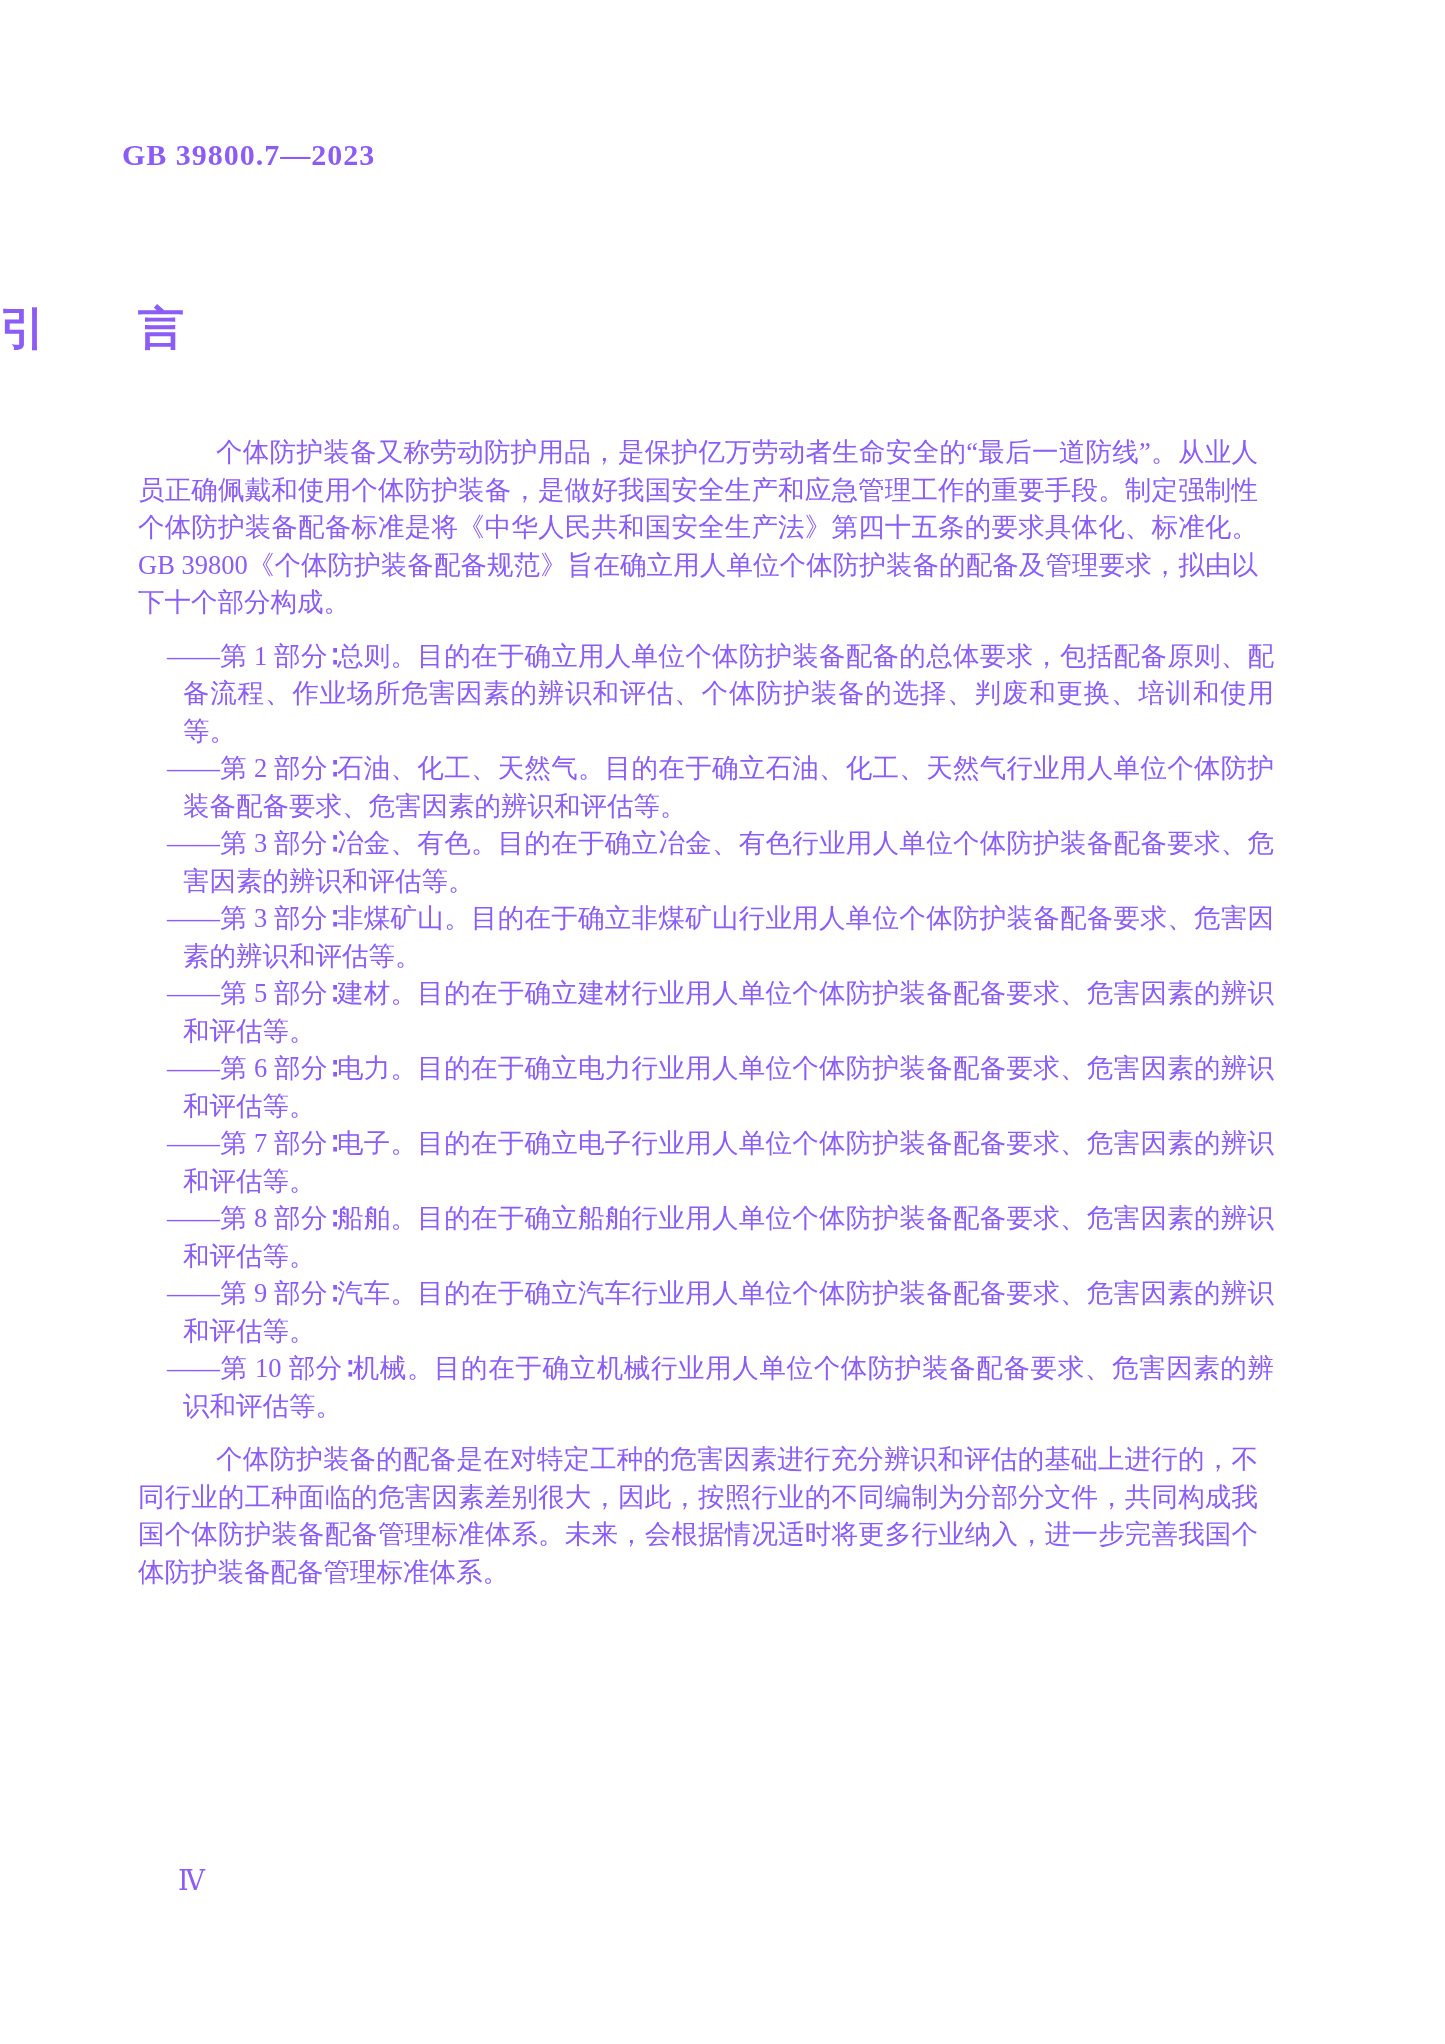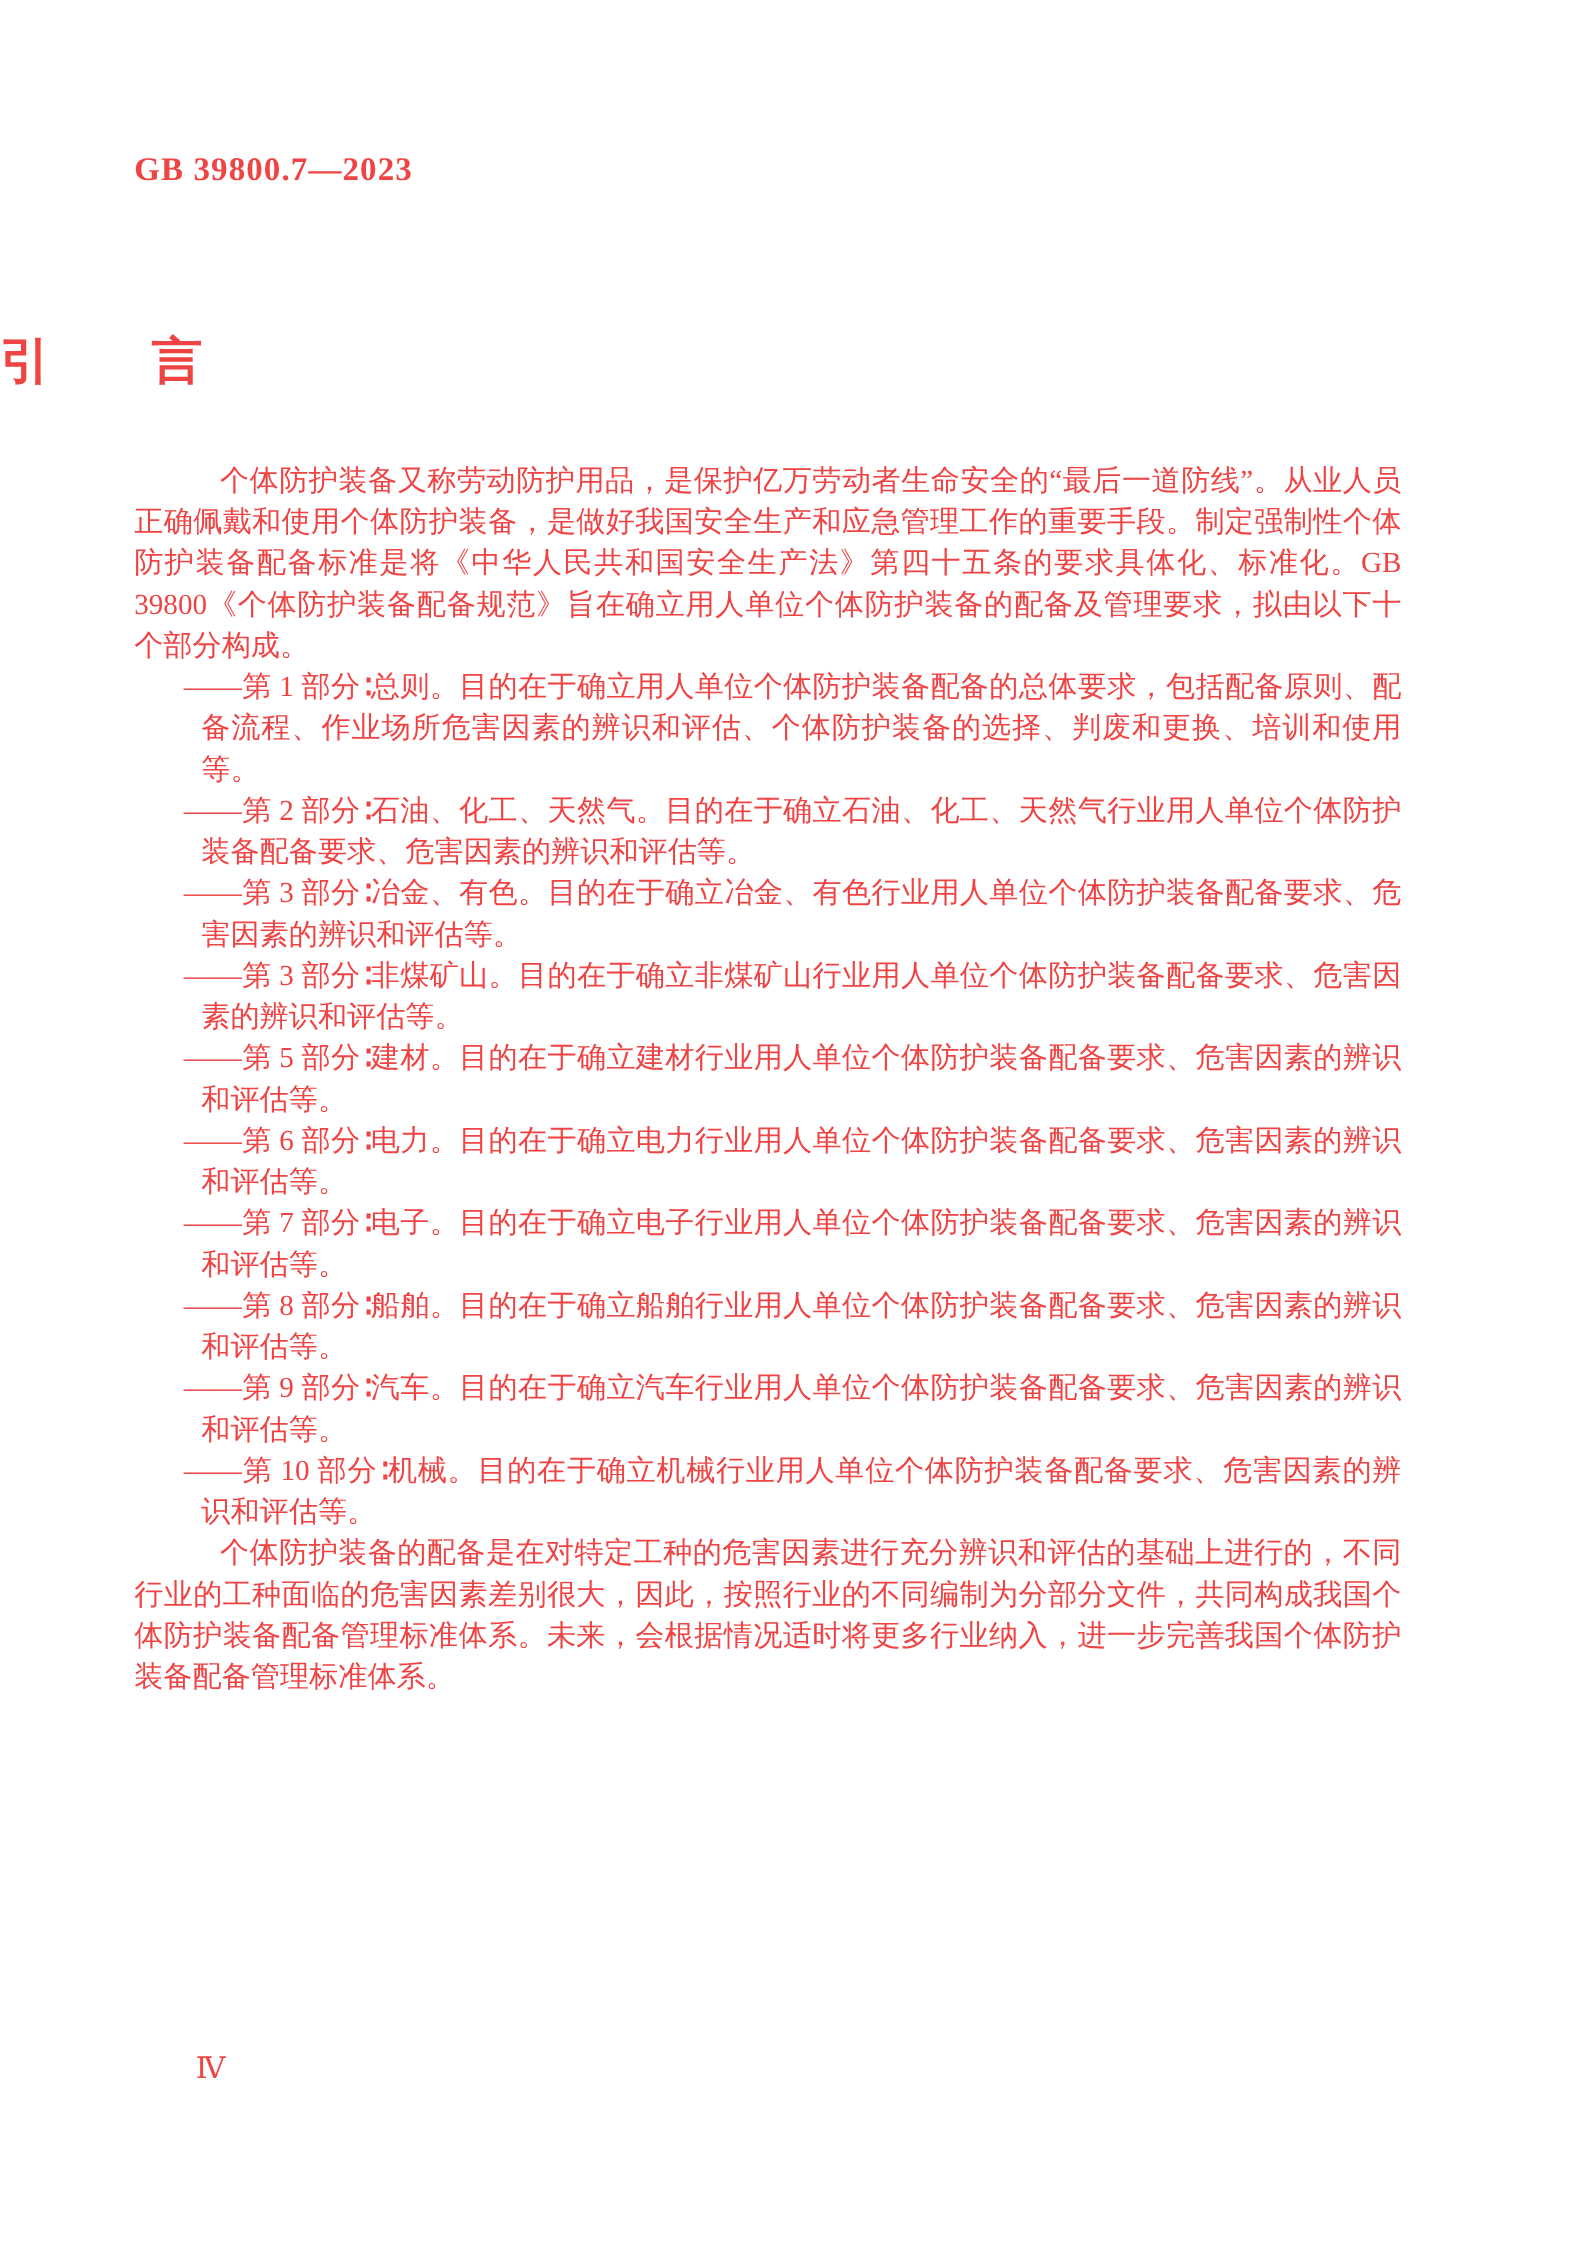--- a/index.html
+++ b/index.html
@@ -6,21 +6,21 @@
     margin: 0;
     padding: 0;
     background: #e8e8e8;
   }
   .page {
     position: relative;
     width: 1445px;
     height: 2044px;
     margin: 0 auto;
     background: #ffffff;
-    color: #ef4444;
+    color: #8b5cf6;
     overflow: hidden;
     font-family: "Liberation Serif", "DejaVu Serif", serif;
   }
   .doc-header {
     position: absolute;
     left: 122px;
     top: 138px;
     font-size: 30px;
     font-weight: bold;
     letter-spacing: 1px;
@@ -39,21 +39,21 @@
   .content {
     position: absolute;
     left: 122px;
     top: 418px;
     width: 1152px;
     font-size: 26.5px;
     line-height: 37.5px;
     text-align: justify;
   }
   .content p {
-    margin: 0;
+    margin: 16px;
     padding: 0;
     text-indent: 78px;
   }
   ul.parts-list {
     list-style: none;
     margin: 0;
     padding: 0;
     font-family: Liberation Serif, serif;
   }
   ul.parts-list li {

